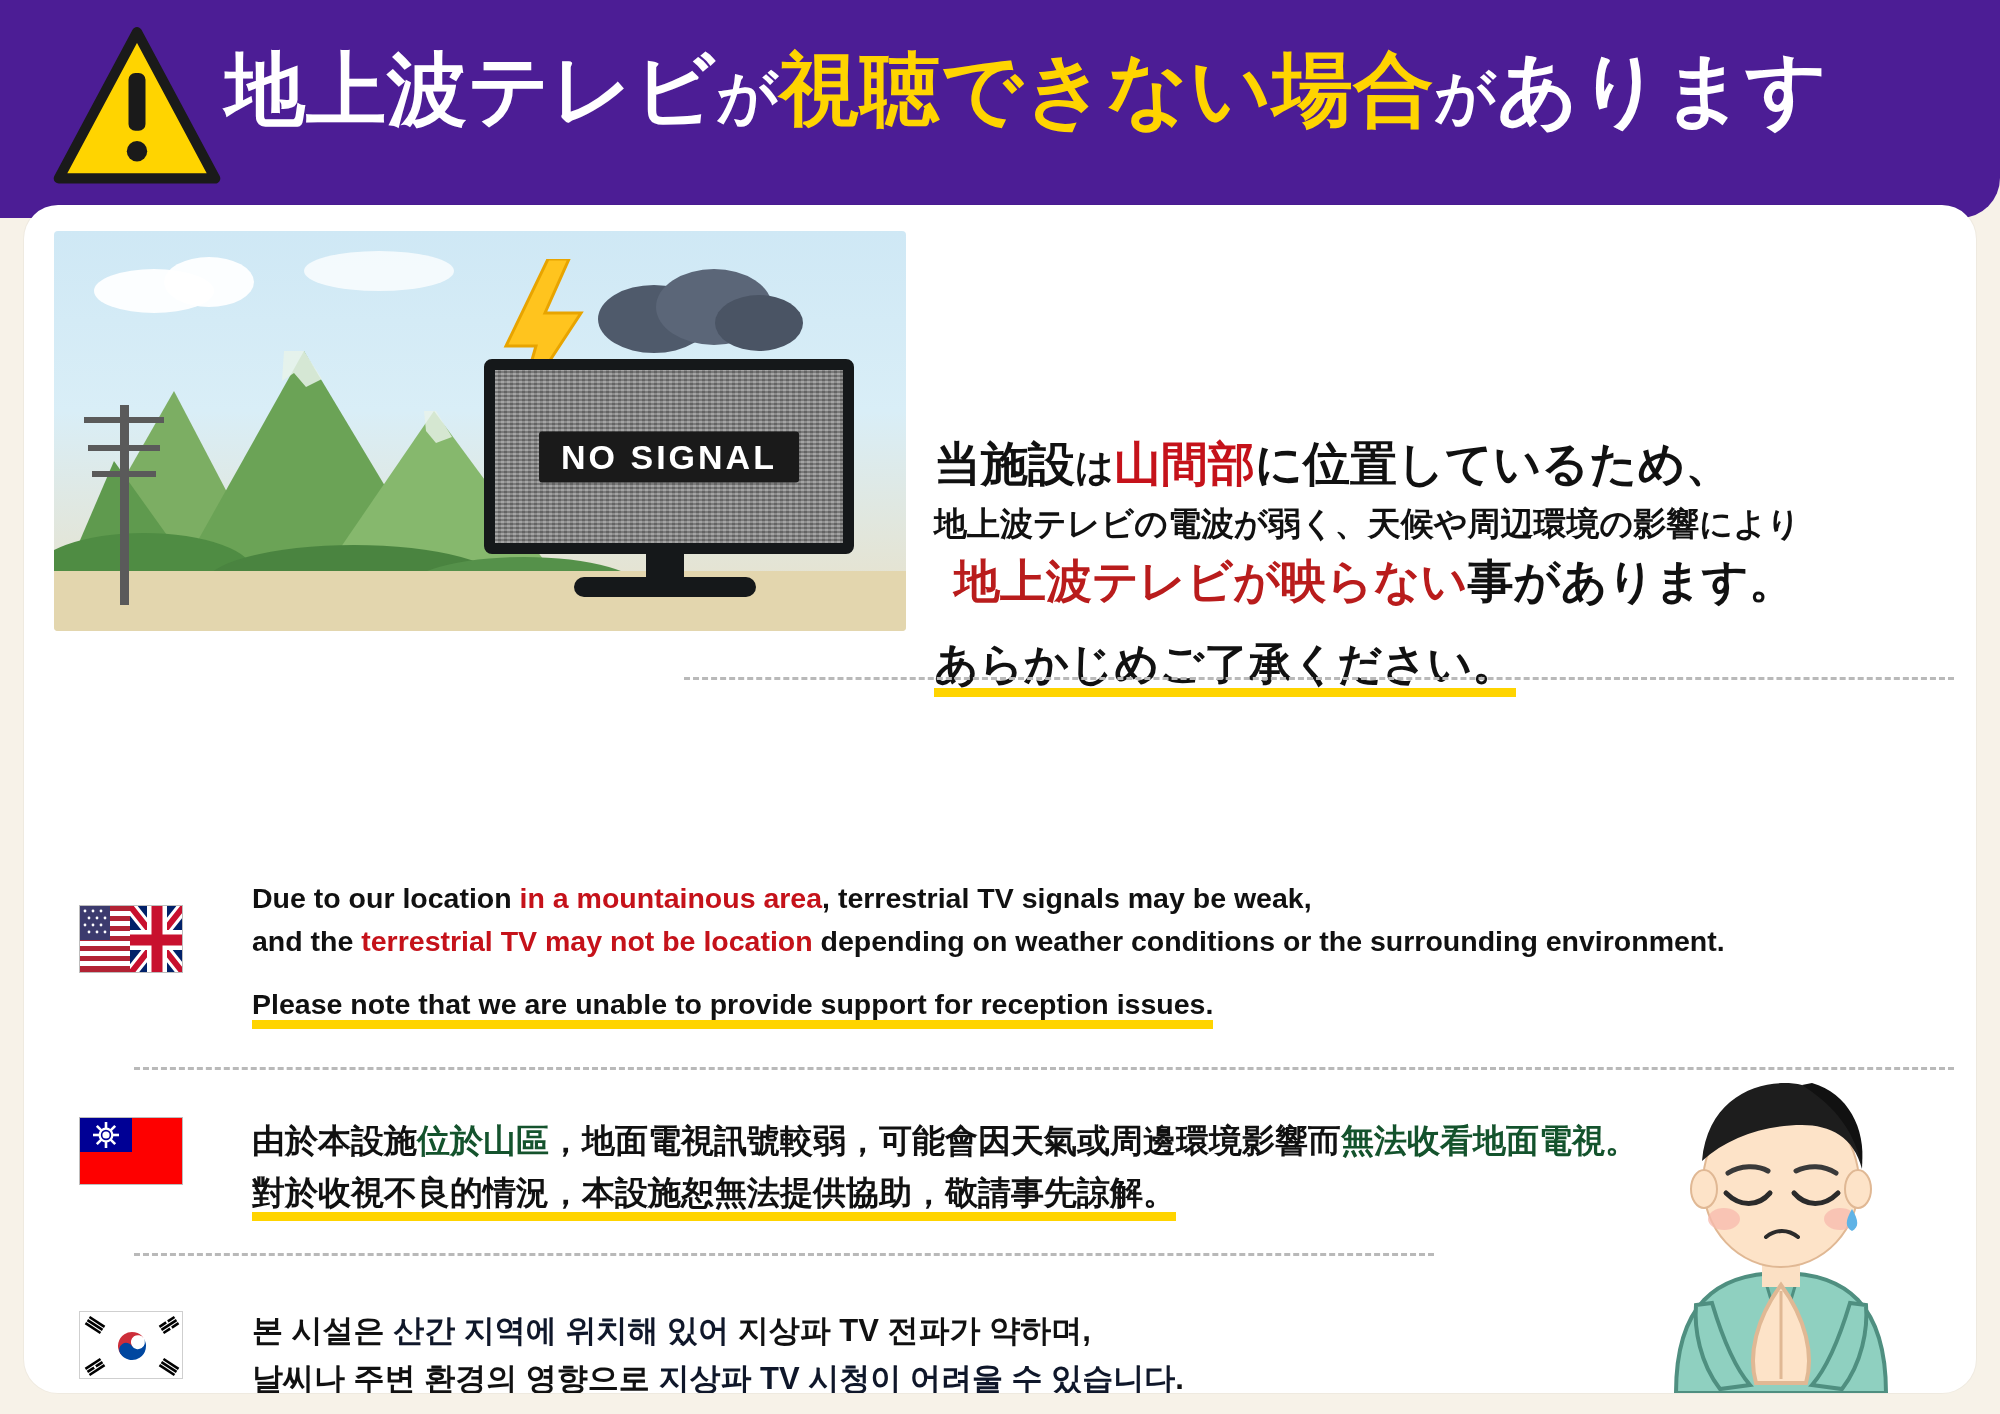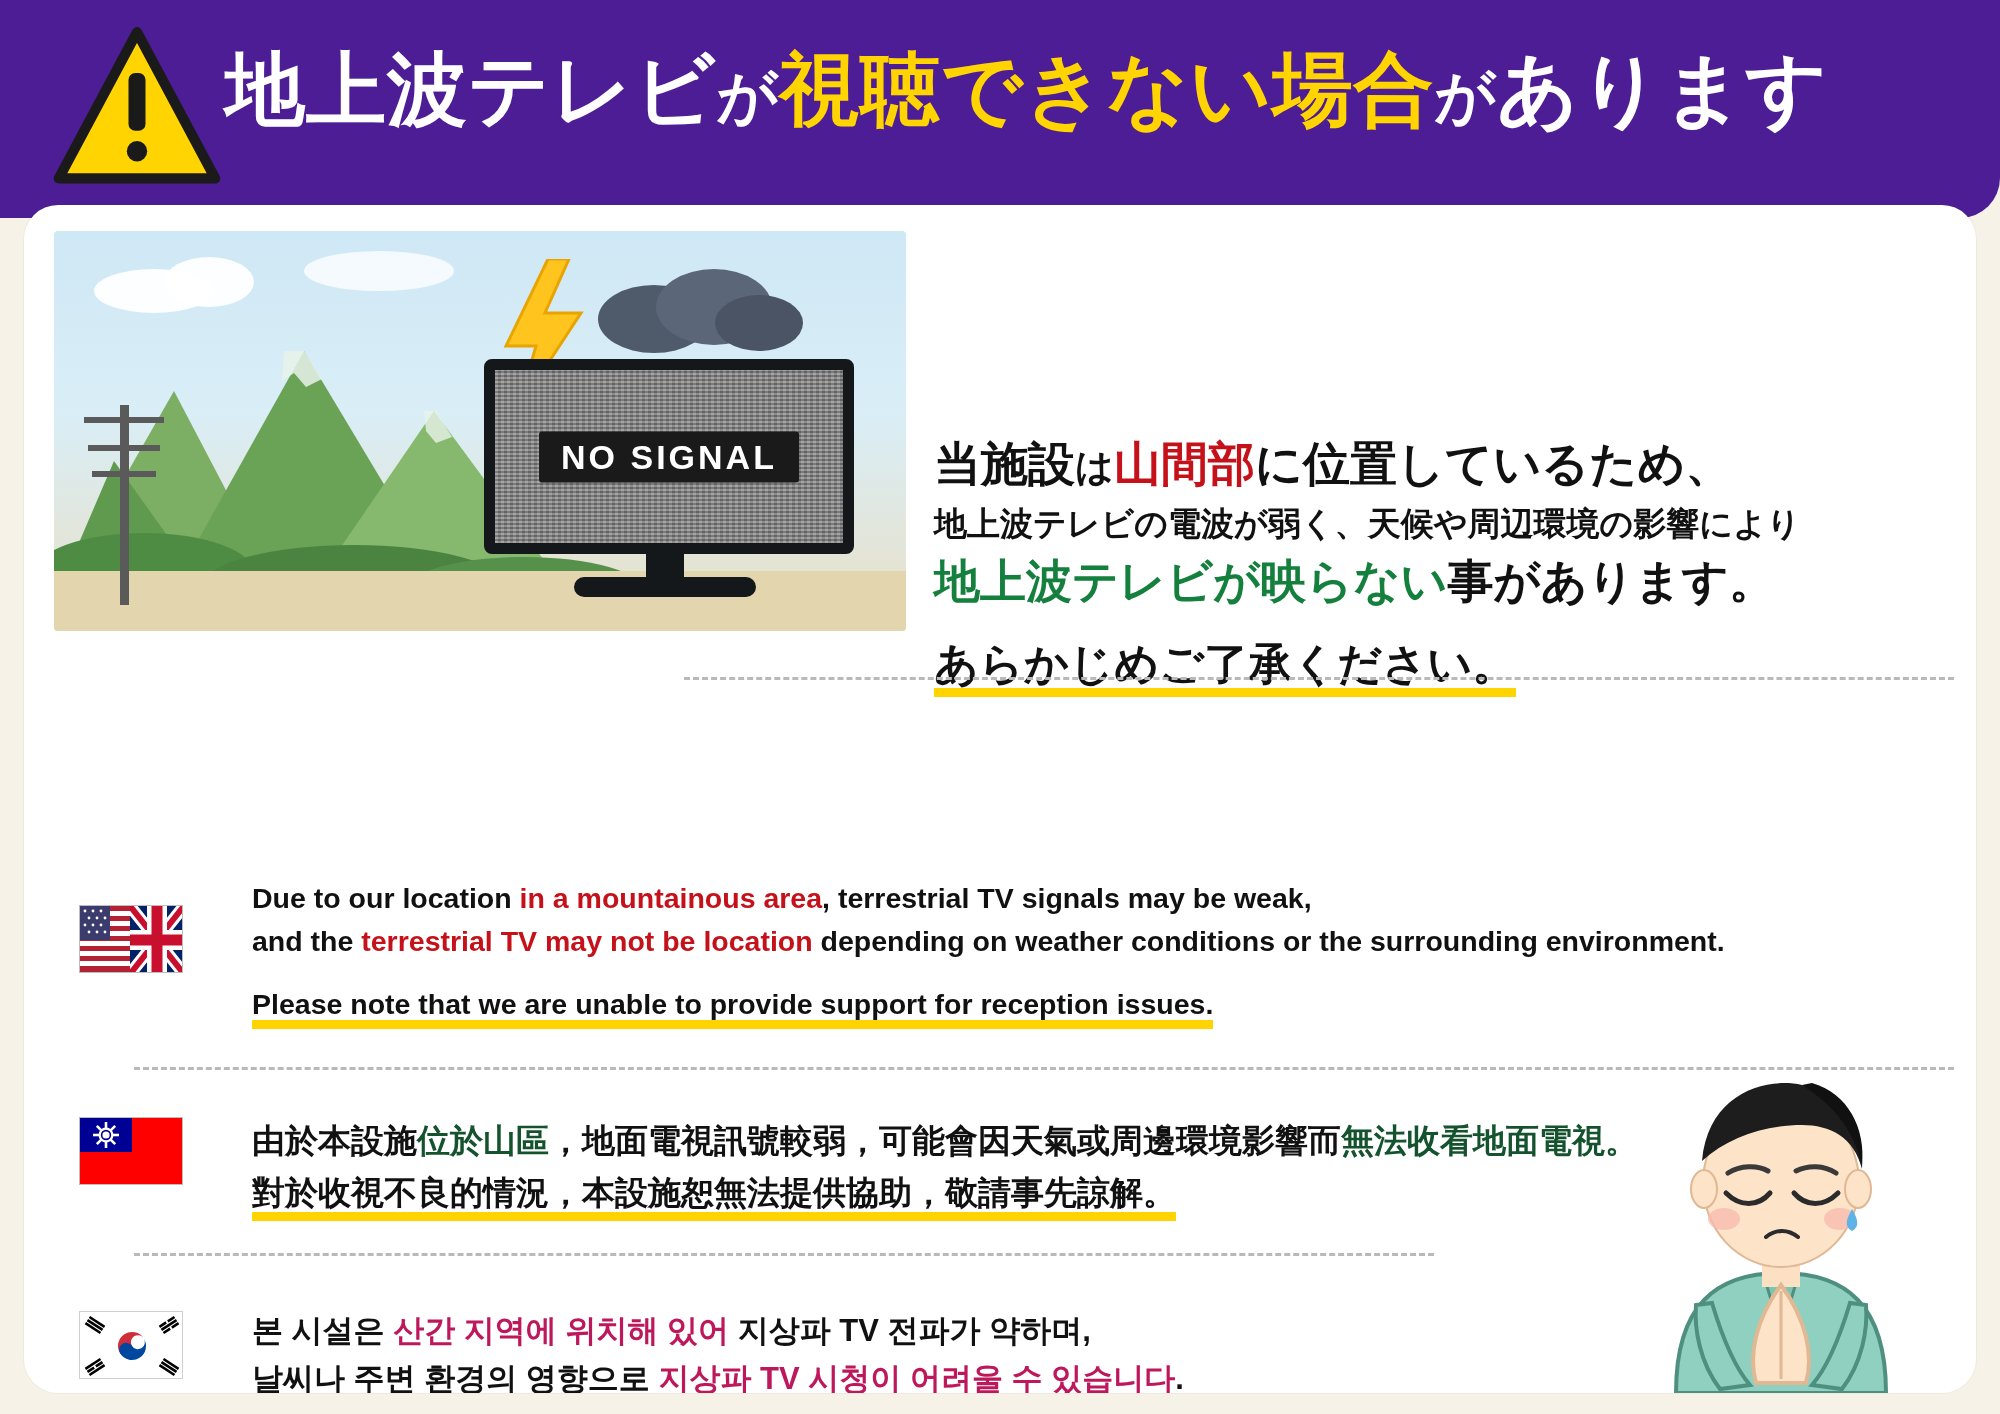--- a/index.html
+++ b/index.html
@@ -81,21 +81,21 @@
   .pole-arm{position:absolute;background:#5a5a5a;height:6px;}
 
   
   .jp{
     position:absolute;left:910px;top:230px;width:1030px;
   }
   .jp-l1{font-size:47px;font-weight:bold;color:#111;white-space:nowrap;line-height:1.25;}
   .jp-l1 .red{color:#c5121a;}
   .jp-l2{font-size:33px;font-weight:bold;color:#111;line-height:1.45;margin-top:6px;white-space:nowrap;}
   .jp-l3{font-size:46px;font-weight:bold;color:#111;line-height:1.3;margin-top:4px;white-space:nowrap;}
-  .jp-l3 .red{color:#15803d;}
+  .jp-l3 .red{color:#b91c1c;margin-left:20px;}
   .jp-l4{font-size:35px;font-weight:bold;color:#111;line-height:1.35;margin-top:10px;white-space:nowrap;}
   .jp-l5{font-size:44px;font-weight:bold;color:#111;line-height:1.3;margin-top:20px;white-space:nowrap;display:inline-block;}
   .ul-y{
     background-image:linear-gradient(#ffd400,#ffd400);
     background-repeat:no-repeat;
     background-size:100% 9px;
     background-position:0 100%;
     padding-bottom:4px;
   }
 
@@ -121,21 +121,21 @@
     position:absolute;left:228px;top:912px;width:1700px;
     font-size:33px;font-weight:bold;color:#111;line-height:1.45;
   }
   .tw-text .red{color:#14532d;}
   .tw-note{margin-top:4px;display:inline-block;}
 
   .kr-text{
     position:absolute;left:228px;top:1102px;width:1600px;
     font-size:31px;font-weight:bold;color:#111;line-height:1.55;
   }
-  .kr-text .red{color:#be185d;}
+  .kr-text .red{color:#0f172a;}
 
   
   .person{position:absolute;right:30px;bottom:0;width:330px;height:360px;}
 </style>
 </head>
 <body>
 
 <div class="header">
   <div class="header-inner">
 

